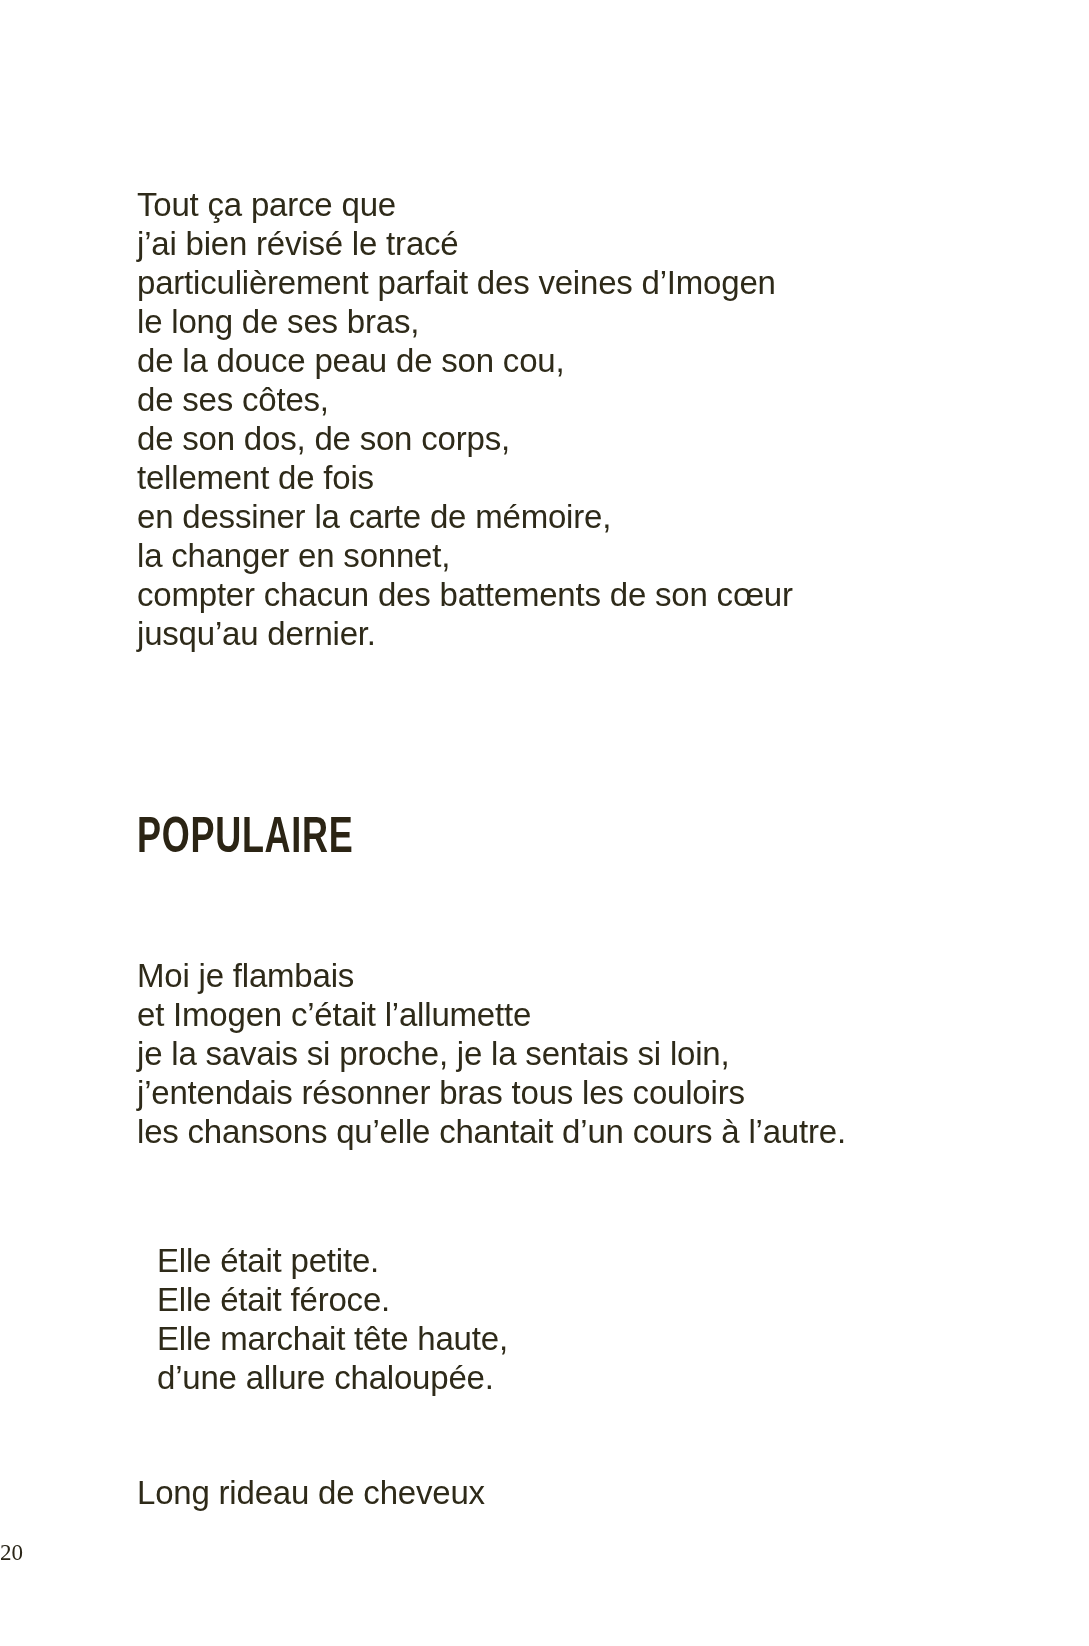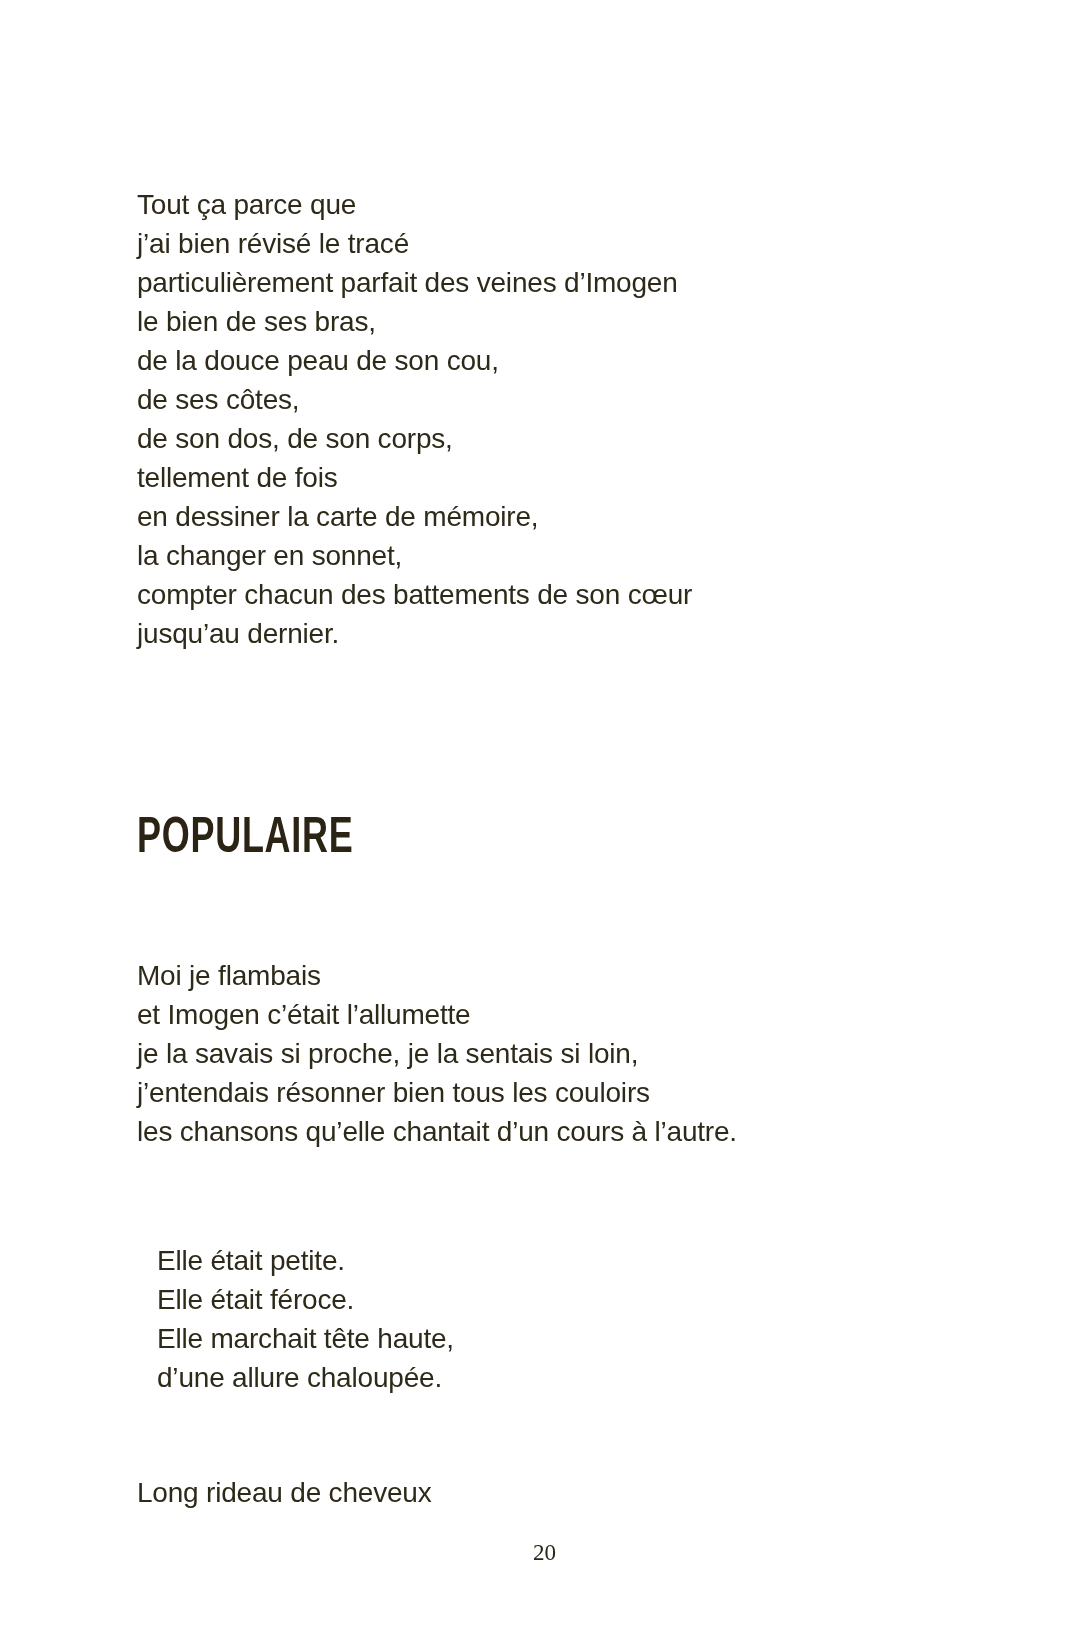--- a/index.html
+++ b/index.html
@@ -11,21 +11,21 @@
     position: relative;
     width: 1089px;
     height: 1646px;
     background: #ffffff;
     overflow: hidden;
     font-family: "Liberation Sans", sans-serif;
   }
   .stanza {
     position: absolute;
     left: 137px;
-    font-size: 28px;
+    font-size: 33px;
     line-height: 39px;
     letter-spacing: -0.2px;
     color: #2e2a19;
     white-space: nowrap;
   }
   .stanza-opening   { top: 185px; }
   .stanza-flambais  { top: 956px; }
   .stanza-elle      { top: 1241px; margin-left: 20px; }
   .stanza-rideau    { top: 1445px; margin-top: 28px; }
   .poem-title {
@@ -40,54 +40,53 @@
     letter-spacing: 1px;
     transform: scaleX(0.72);
     transform-origin: left center;
     white-space: nowrap;
   }
   .page-number {
     position: absolute;
     left: 0;
     top: 1540px;
     width: 100%;
-    text-align: center;
     font-family: "Liberation Serif", serif;
     font-size: 23px;
     line-height: 26px;
     color: #2a2517;
   }
 </style>
 </head>
 <body>
 
 <div class="page">
 
   <div class="stanza stanza-opening">
     <div class="line">Tout ça parce que</div>
     <div class="line">j’ai bien révisé le tracé</div>
     <div class="line">particulièrement parfait des veines d’Imogen</div>
-    <div class="line">le bien de ses bras,</div>
+    <div class="line">le long de ses bras,</div>
     <div class="line">de la douce peau de son cou,</div>
     <div class="line">de ses côtes,</div>
     <div class="line">de son dos, de son corps,</div>
     <div class="line">tellement de fois</div>
     <div class="line">en dessiner la carte de mémoire,</div>
     <div class="line">la changer en sonnet,</div>
     <div class="line">compter chacun des battements de son cœur</div>
     <div class="line">jusqu’au dernier.</div>
   </div>
 
   <h1 class="poem-title">POPULAIRE</h1>
 
   <div class="stanza stanza-flambais">
     <div class="line">Moi je flambais</div>
     <div class="line">et Imogen c’était l’allumette</div>
     <div class="line">je la savais si proche, je la sentais si loin,</div>
-    <div class="line">j’entendais résonner bien tous les couloirs</div>
+    <div class="line">j’entendais résonner bras tous les couloirs</div>
     <div class="line">les chansons qu’elle chantait d’un cours à l’autre.</div>
   </div>
 
   <div class="stanza stanza-elle">
     <div class="line">Elle était petite.</div>
     <div class="line">Elle était féroce.</div>
     <div class="line">Elle marchait tête haute,</div>
     <div class="line">d’une allure chaloupée.</div>
   </div>
 

